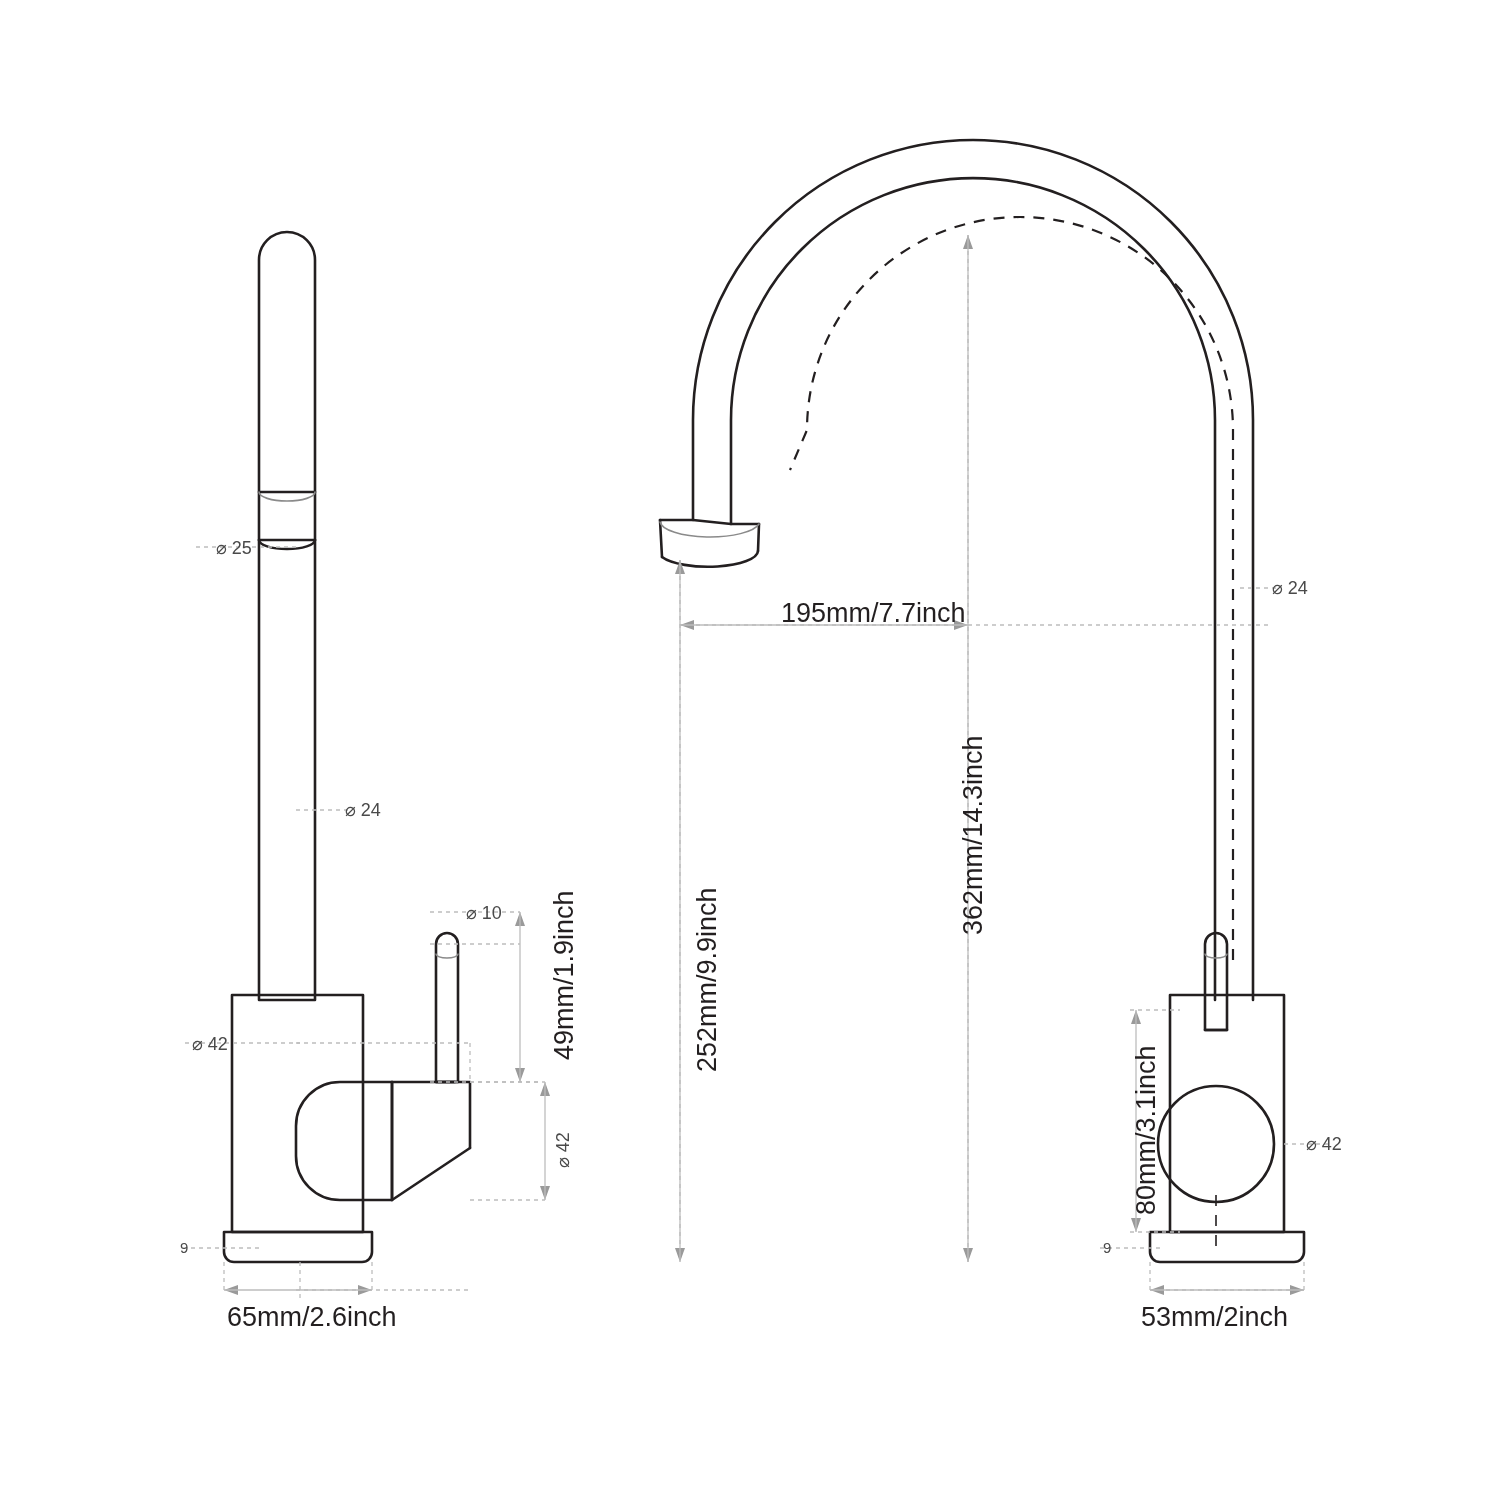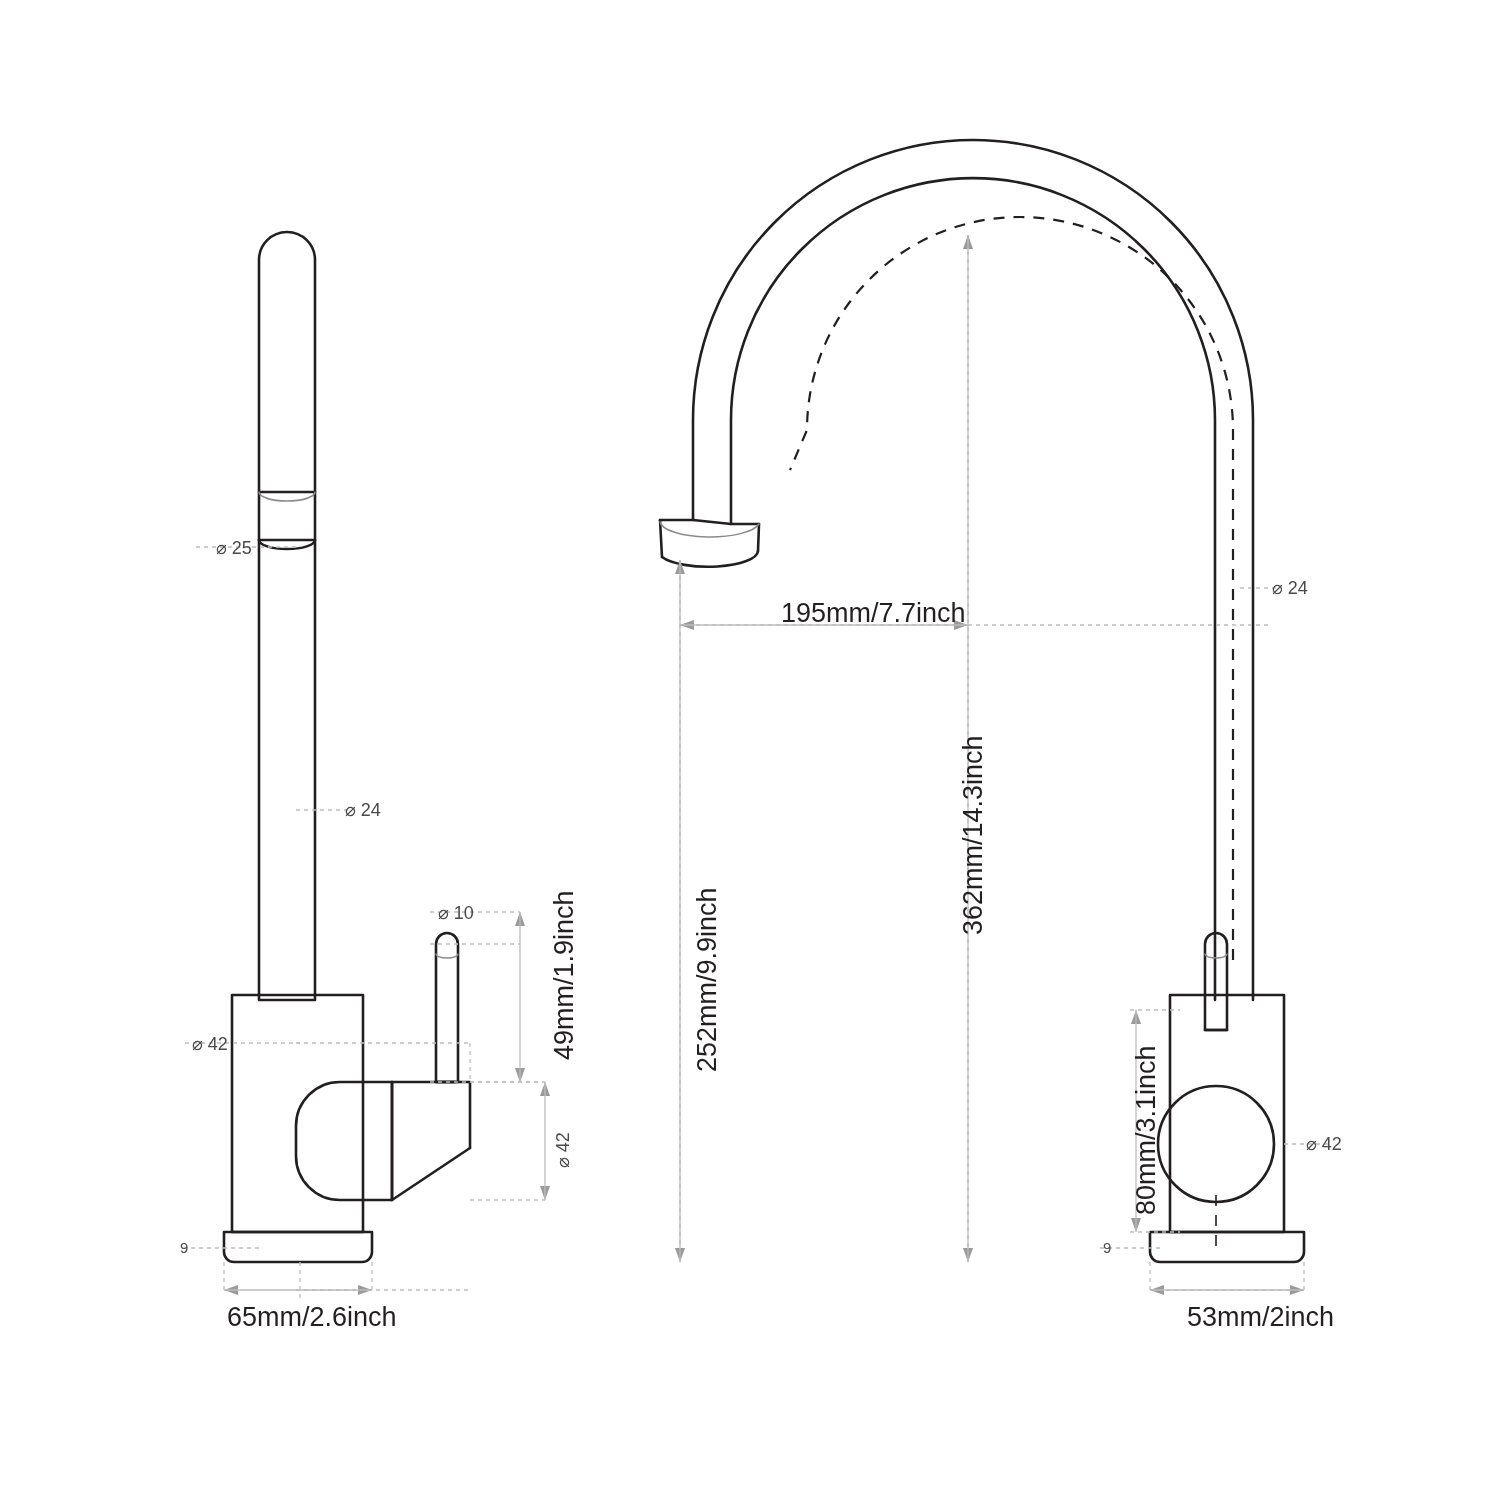--- a/index.html
+++ b/index.html
@@ -187,21 +187,21 @@
       <line x1="1150" y1="1290" x2="1304" y2="1290"></line>
     </g>
   </svg>
 
   <div class="lbl lbl-dia" style="left:216px; top:537px;">⌀ 25</div>
 
   <div class="lbl lbl-dia" style="left:345px; top:799px;">⌀ 24</div>
 
   <div class="lbl lbl-dia" style="left:192px; top:1033px;">⌀ 42</div>
 
-  <div class="lbl lbl-dia" style="left:438px; top:902px;">⌀ 10</div>
+  <div class="lbl lbl-dia" style="left:466px; top:902px;">⌀ 10</div>
 
   <div class="lbl lbl-small" style="left:180px; top:1239px;">9</div>
 
   <div class="lbl lbl-major rot" style="left:549px; top:1060px;">49mm/1.9inch</div>
 
   <div class="lbl lbl-dia rot" style="left:552px; top:1168px;">⌀ 42</div>
 
   <div class="lbl lbl-major" style="left:221px; top:1302px;margin-left:6px;">65mm/2.6inch</div>
 
   <div class="lbl lbl-major" style="left:757px; top:598px;margin-left:24px;">195mm/7.7inch</div>
@@ -211,15 +211,15 @@
   <div class="lbl lbl-major rot" style="left:692px; top:1072px;">252mm/9.9inch</div>
 
   <div class="lbl lbl-dia" style="left:1272px; top:577px;">⌀ 24</div>
 
   <div class="lbl lbl-dia" style="left:1306px; top:1133px;">⌀ 42</div>
 
   <div class="lbl lbl-major rot" style="left:1131px; top:1215px;">80mm/3.1inch</div>
 
   <div class="lbl lbl-small" style="left:1103px; top:1239px;">9</div>
 
-  <div class="lbl lbl-major" style="left:1141px; top:1302px;margin-left:46px;">53mm/2inch</div>
+  <div class="lbl lbl-major" style="left:1141px; top:1302px;">53mm/2inch</div>
 
 </div>
 
 </body></html>

